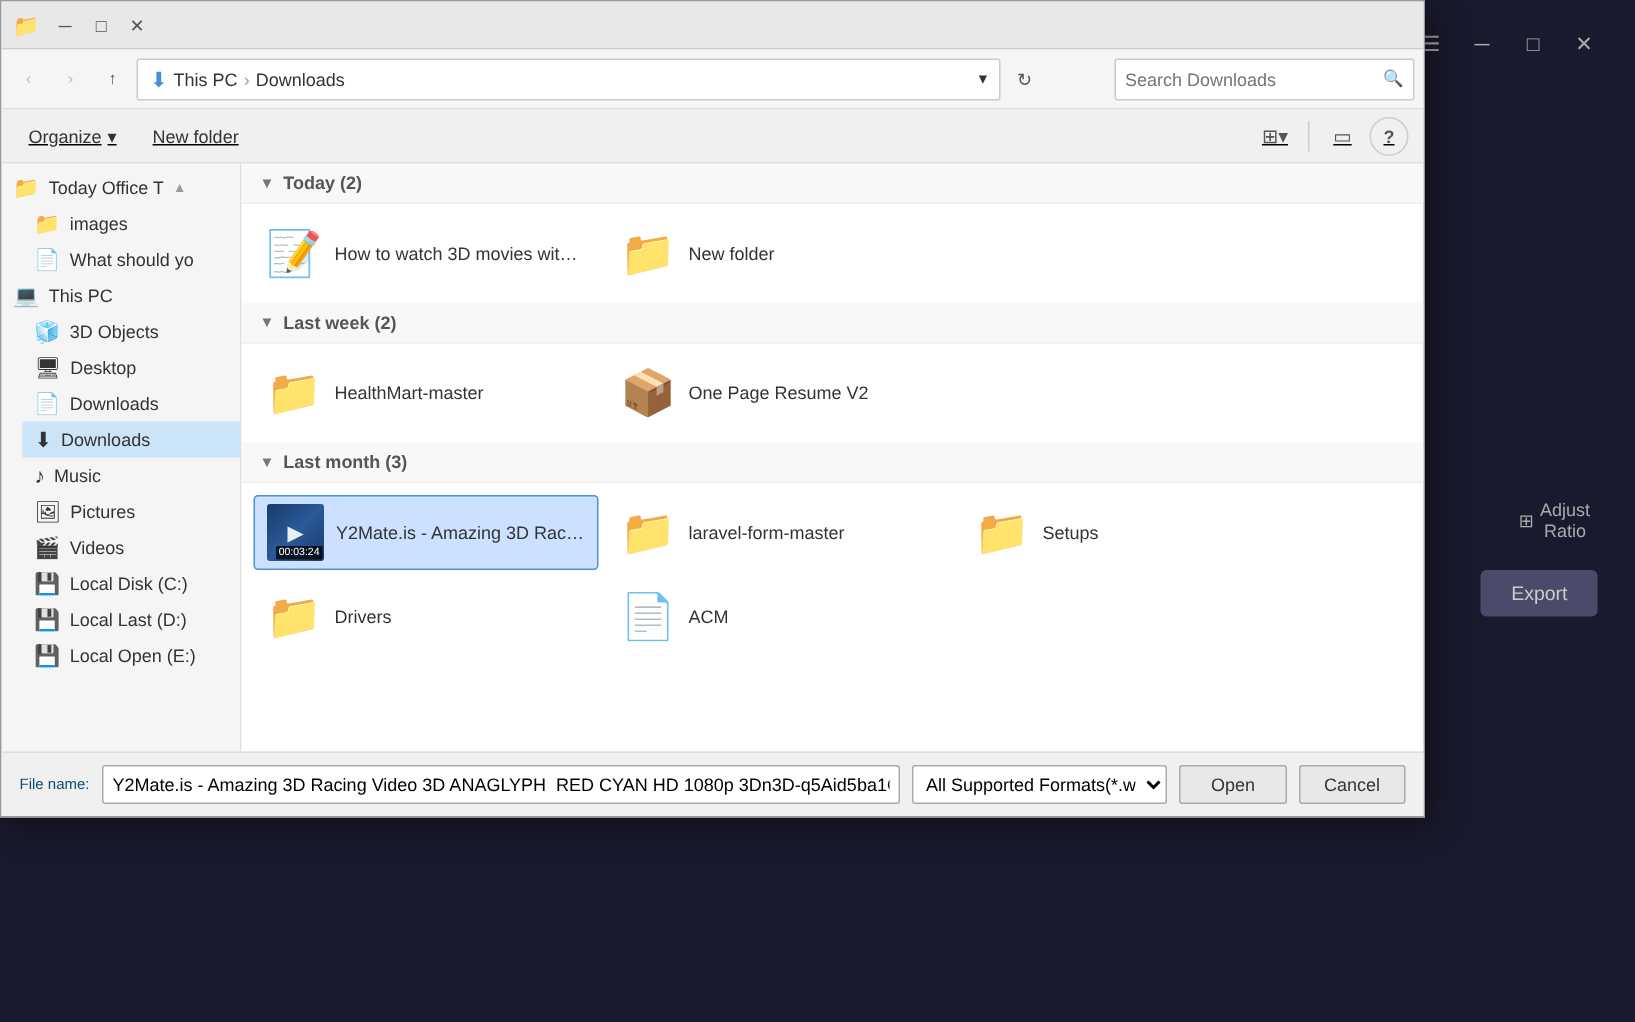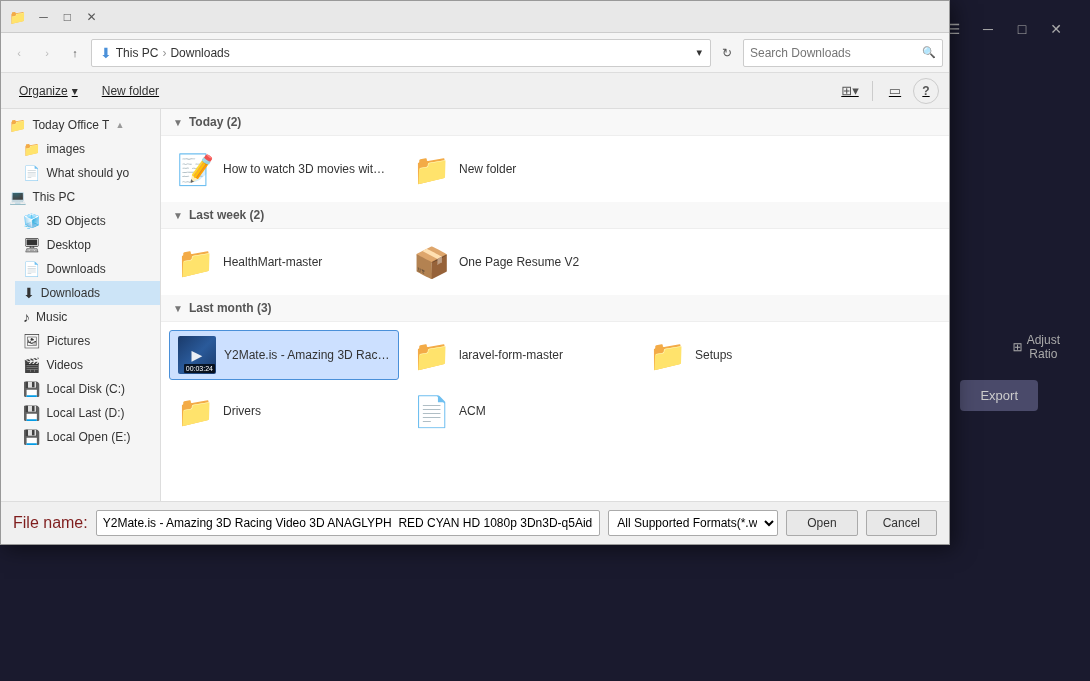--- a/index.html
+++ b/index.html
@@ -52,21 +52,21 @@
       color: #aaa;
       cursor: pointer;
       font-size: 14px;
       border: none;
     }
 
     
     .export-btn {
       position: absolute;
       bottom: 130px;
-      right: 32px;
+      right: 5px;
       background: #4a4a6a;
       color: #ccc;
       border: none;
       padding: 8px 20px;
       border-radius: 4px;
       cursor: pointer;
       font-size: 13px;
     }
 
     
@@ -186,20 +186,21 @@
     .search-box {
       width: 200px;
       height: 28px;
       border: 1px solid #ccc;
       border-radius: 2px;
       display: flex;
       align-items: center;
       background: white;
       padding: 0 6px;
       gap: 4px;
+      margin-left: 44px;
     }
     .search-input {
       flex: 1;
       border: none;
       outline: none;
       font-size: 12px;
       background: transparent;
       color: #333;
     }
     .search-icon { color: #888; font-size: 11px; }
@@ -346,21 +347,21 @@
     
     .bottom-bar {
       background: #f0f0f0;
       border-top: 1px solid #ddd;
       padding: 8px 12px;
       display: flex;
       align-items: center;
       gap: 8px;
       flex-shrink: 0;
     }
-    .filename-label { font-size: 16px; color: #7f1d1d; flex-shrink: 0; }
+    .filename-label { font-size: 10px; color: #0c4a6e; flex-shrink: 0; }
     .filename-input {
       flex: 1;
       height: 26px;
       border: 1px solid #aaa;
       border-radius: 2px;
       padding: 0 6px;
       font-size: 12px;
       background: white;
     }
     .filetype-select {

